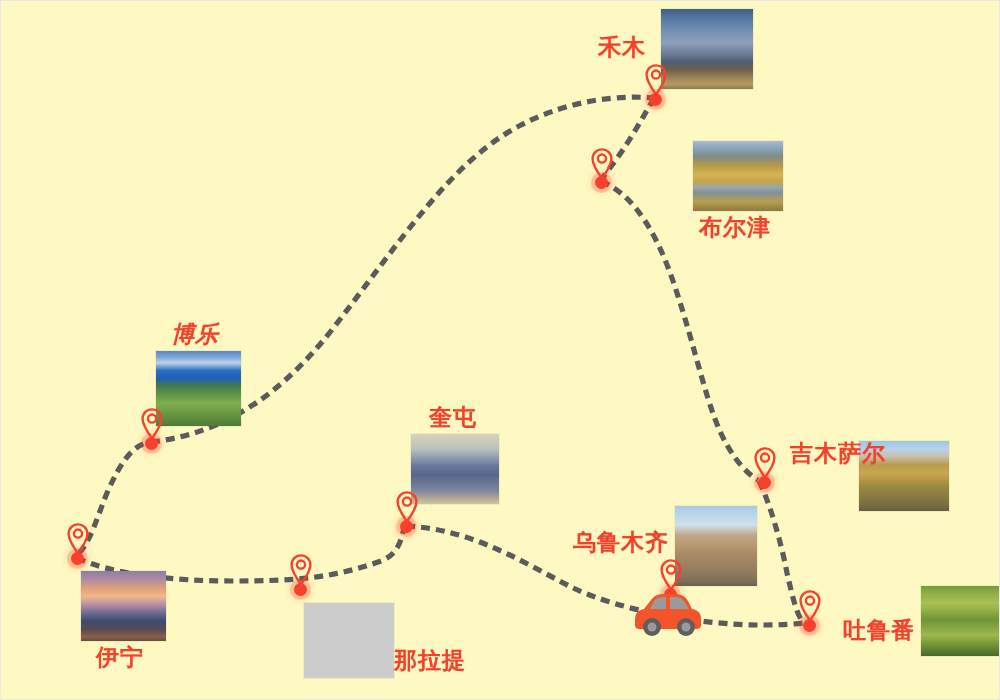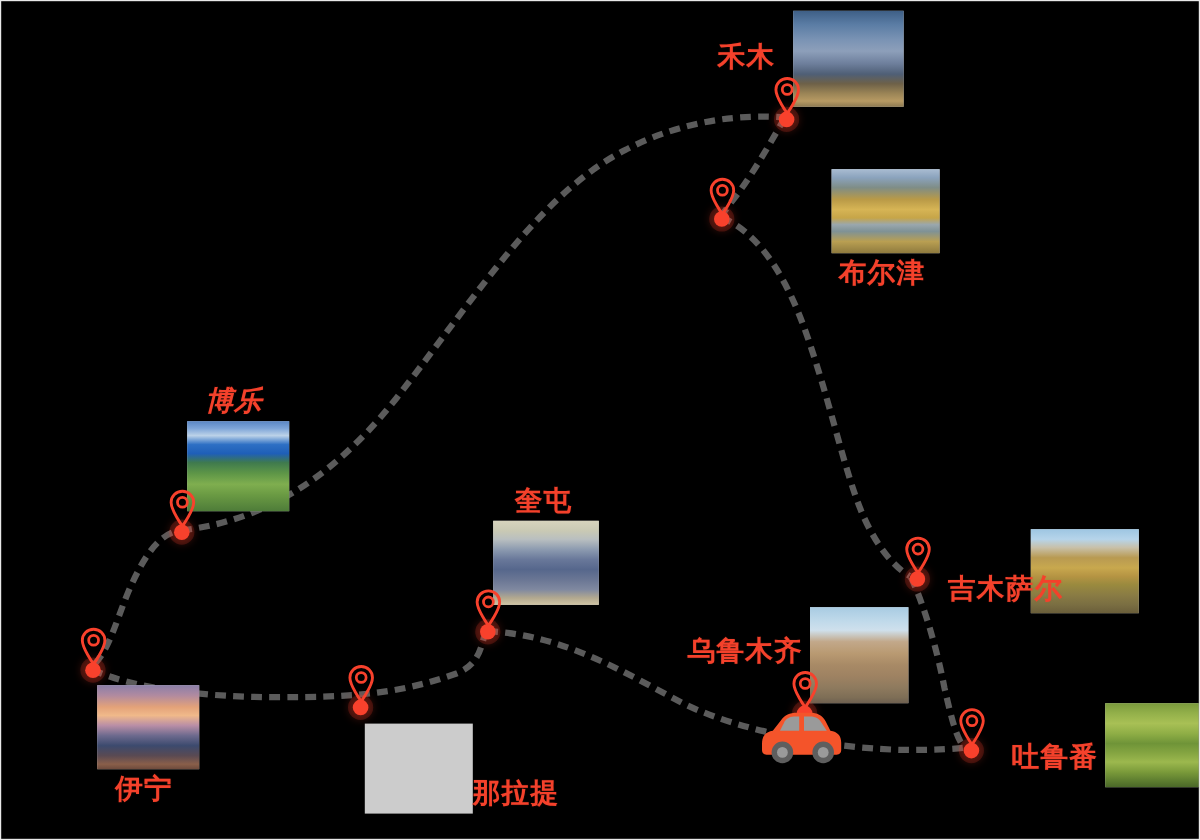--- a/index.html
+++ b/index.html
@@ -8,21 +8,21 @@
     padding: 0;
     background: #ffffff;
   }
   body {
     font-family: "Liberation Sans", "DejaVu Sans", sans-serif;
   }
   #map-canvas {
     position: relative;
     width: 1000px;
     height: 700px;
-    background: #000000;
+    background: #fef9c3;
     border: 1px solid #e8e8e8;
     box-sizing: border-box;
     overflow: hidden;
   }
   #route-layer {
     position: absolute;
     left: 0;
     top: 0;
     width: 1000px;
     height: 700px;
@@ -220,21 +220,21 @@
         <div class="dot-marker" style="left: 663px; top: 587px; background: rgb(248, 65, 44);"></div>
         <div class="city-label" style="left: 572px; top: 530px; color: rgb(244, 65, 43);">乌鲁木齐</div>
       </div>
       <div class="city">
         <div class="city-photo ph-jimsar" title="吉木萨尔北庭塔景" style="left: 858px; top: 440px; width: 90px; height: 70px;"></div>
         <div class="pin-marker" style="left: 752px; top: 445px;"><svg viewBox="0 0 24 34" width="24" height="34">
             <path d="M12,2.4 C6.7,2.4 2.6,6.5 2.6,11.7 C2.6,18.3 12,31.4 12,31.4 C12,31.4 21.4,18.3 21.4,11.7 C21.4,6.5 17.3,2.4 12,2.4 Z" fill="none" stroke="#f8412c" stroke-width="2.4"></path>
             <circle cx="12" cy="11.6" r="4.1" fill="none" stroke="#f8412c" stroke-width="2.3"></circle>
           </svg></div>
         <div class="dot-marker" style="left: 757px; top: 475px; background: rgb(248, 65, 44);"></div>
-        <div class="city-label" style="left: 769px; top: 478px; color: rgb(244, 65, 43); padding-left: 20px;">吉木萨尔</div>
+        <div class="city-label" style="left: 769px; top: 441px; color: rgb(244, 65, 43); padding-left: 20px;">吉木萨尔</div>
       </div>
       <div class="city">
         <div class="city-photo ph-turpan" title="吐鲁番葡萄沟" style="left: 920px; top: 585px; width: 78px; height: 70px;"></div>
         <div class="pin-marker" style="left: 797px; top: 588px;"><svg viewBox="0 0 24 34" width="24" height="34">
             <path d="M12,2.4 C6.7,2.4 2.6,6.5 2.6,11.7 C2.6,18.3 12,31.4 12,31.4 C12,31.4 21.4,18.3 21.4,11.7 C21.4,6.5 17.3,2.4 12,2.4 Z" fill="none" stroke="#f8412c" stroke-width="2.4"></path>
             <circle cx="12" cy="11.6" r="4.1" fill="none" stroke="#f8412c" stroke-width="2.3"></circle>
           </svg></div>
         <div class="dot-marker" style="left: 802px; top: 618px; background: rgb(248, 65, 44);"></div>
         <div class="city-label" style="left: 842px; top: 618px; color: rgb(244, 65, 43);">吐鲁番</div>
       </div>

